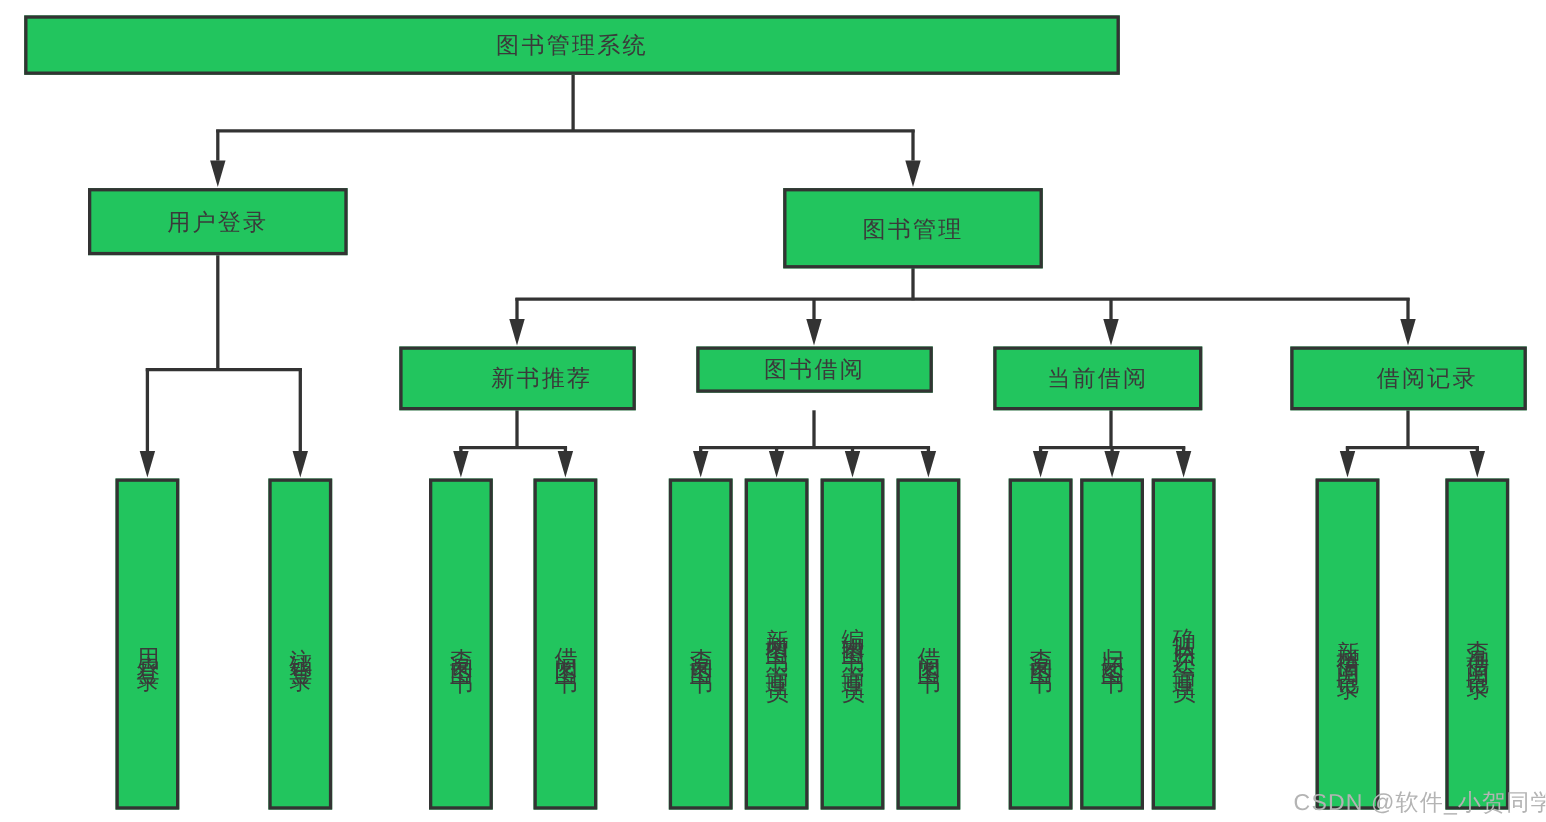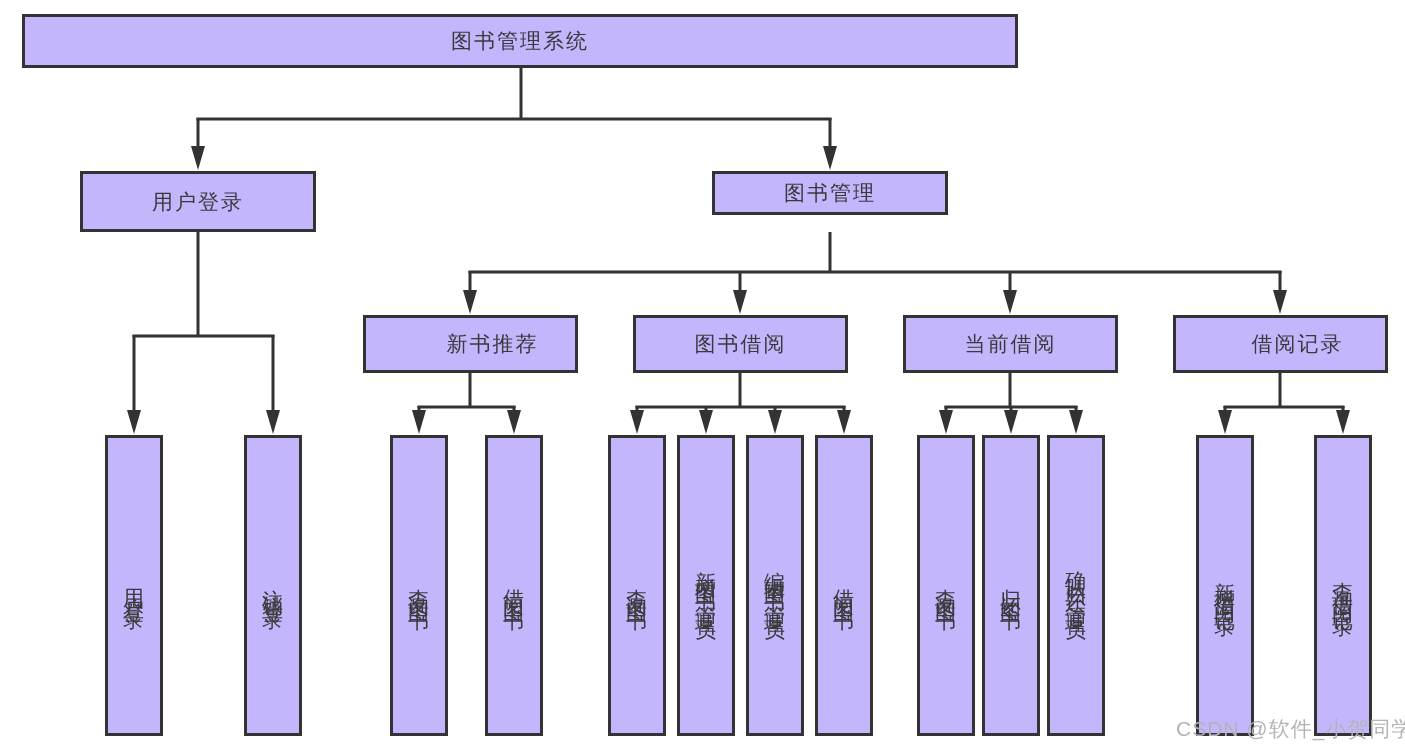--- a/index.html
+++ b/index.html
@@ -17,21 +17,21 @@
     font-family:"Liberation Sans","DejaVu Sans",sans-serif;
     overflow:hidden;
   }
   .connectors{position:absolute;left:0;top:0;z-index:1;}
   .ln line{stroke:var(--line);stroke-width:3;fill:none;}
   .ln line.sq{stroke-linecap:square;}
   .ah{fill:var(--line);}
   .node{
     position:absolute;
     box-sizing:border-box;
-    background:#c4b5fd;
+    background:#22c55e;
     border:3px solid var(--box-border);
     color:var(--text);
     display:flex;align-items:center;justify-content:center;
     font-size:21px;
     z-index:2;
   }
   .node.h{letter-spacing:2px;}
   .node.v{
     writing-mode:vertical-rl;
     text-orientation:mixed;
@@ -100,25 +100,25 @@
       <line x1="1280" y1="373" x2="1280" y2="408"></line>
       <line class="sq" x1="1225" y1="407" x2="1343" y2="407"></line>
       <line x1="1225" y1="406" x2="1225" y2="410" marker-end="url(#arr)"></line>
       <line x1="1343" y1="406" x2="1343" y2="410" marker-end="url(#arr)"></line>
     </g>
   </svg>
 
   <div class="node h" style="left:22px;top:14px;width:996px;height:54px;">图书管理系统</div>
 
   <div class="node h" style="left:80px;top:171px;width:236px;height:61px;">用户登录</div>
-  <div class="node h" style="left:712px;top:171px;width:236px;height:44px;">图书管理</div>
+  <div class="node h" style="left:712px;top:171px;width:236px;height:73px;">图书管理</div>
 
   <div class="node h" style="left:363px;top:315px;width:215px;height:58px;padding-left:44px;">新书推荐</div>
-  <div class="node h" style="left:633px;top:315px;width:215px;height:58px;text-align:right;">图书借阅</div>
-  <div class="node h" style="left:903px;top:315px;width:215px;height:58px;">当前借阅</div>
+  <div class="node h" style="left:633px;top:315px;width:215px;height:42px;text-align:right;">图书借阅</div>
+  <div class="node h" style="left:903px;top:315px;width:190px;height:58px;">当前借阅</div>
   <div class="node h" style="left:1173px;top:315px;width:215px;height:58px;padding-left:34px;">借阅记录</div>
 
   <div class="node v" style="left:105px;top:435px;width:58px;height:301px;">用户登录</div>
   <div class="node v" style="left:244px;top:435px;width:58px;height:301px;">注销登录</div>
 
   <div class="node v" style="left:390px;top:435px;width:58px;height:301px;">查询图书</div>
   <div class="node v" style="left:485px;top:435px;width:58px;height:301px;">借阅图书</div>
 
   <div class="node v" style="left:608px;top:435px;width:58px;height:301px;">查询图书</div>
   <div class="node v" style="left:677px;top:435px;width:58px;height:301px;">新增图书（管理员）</div>

